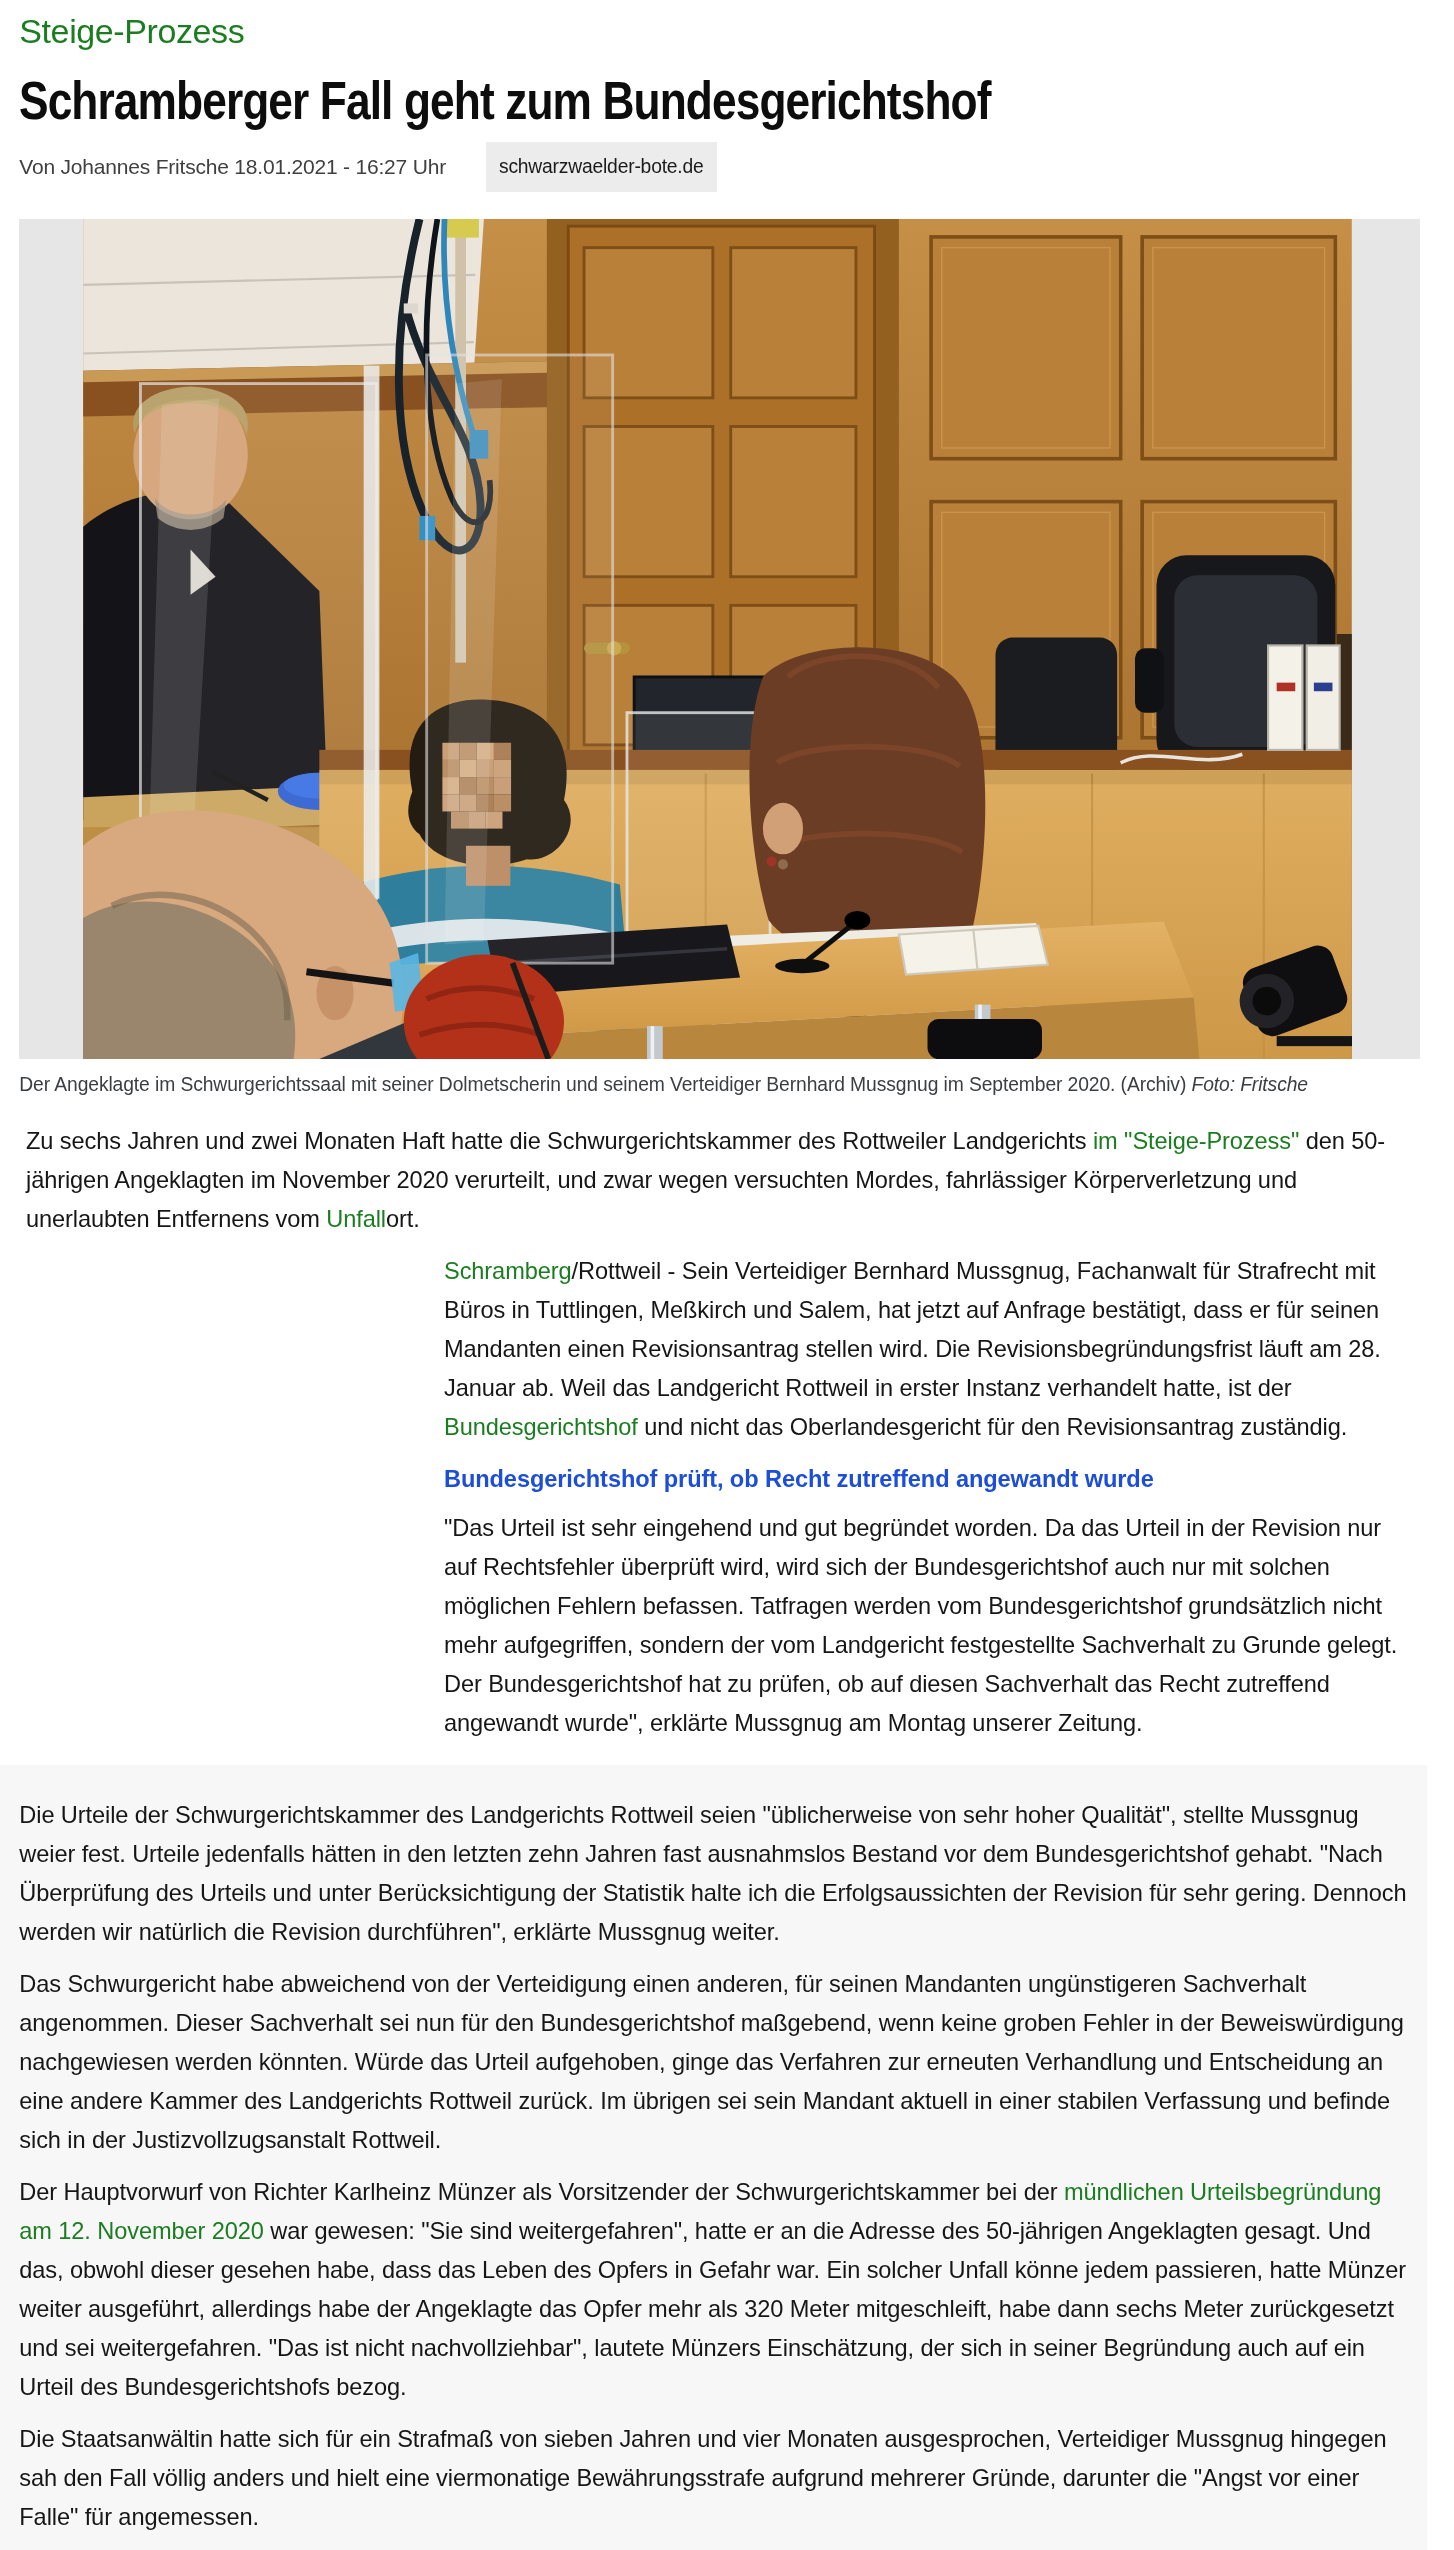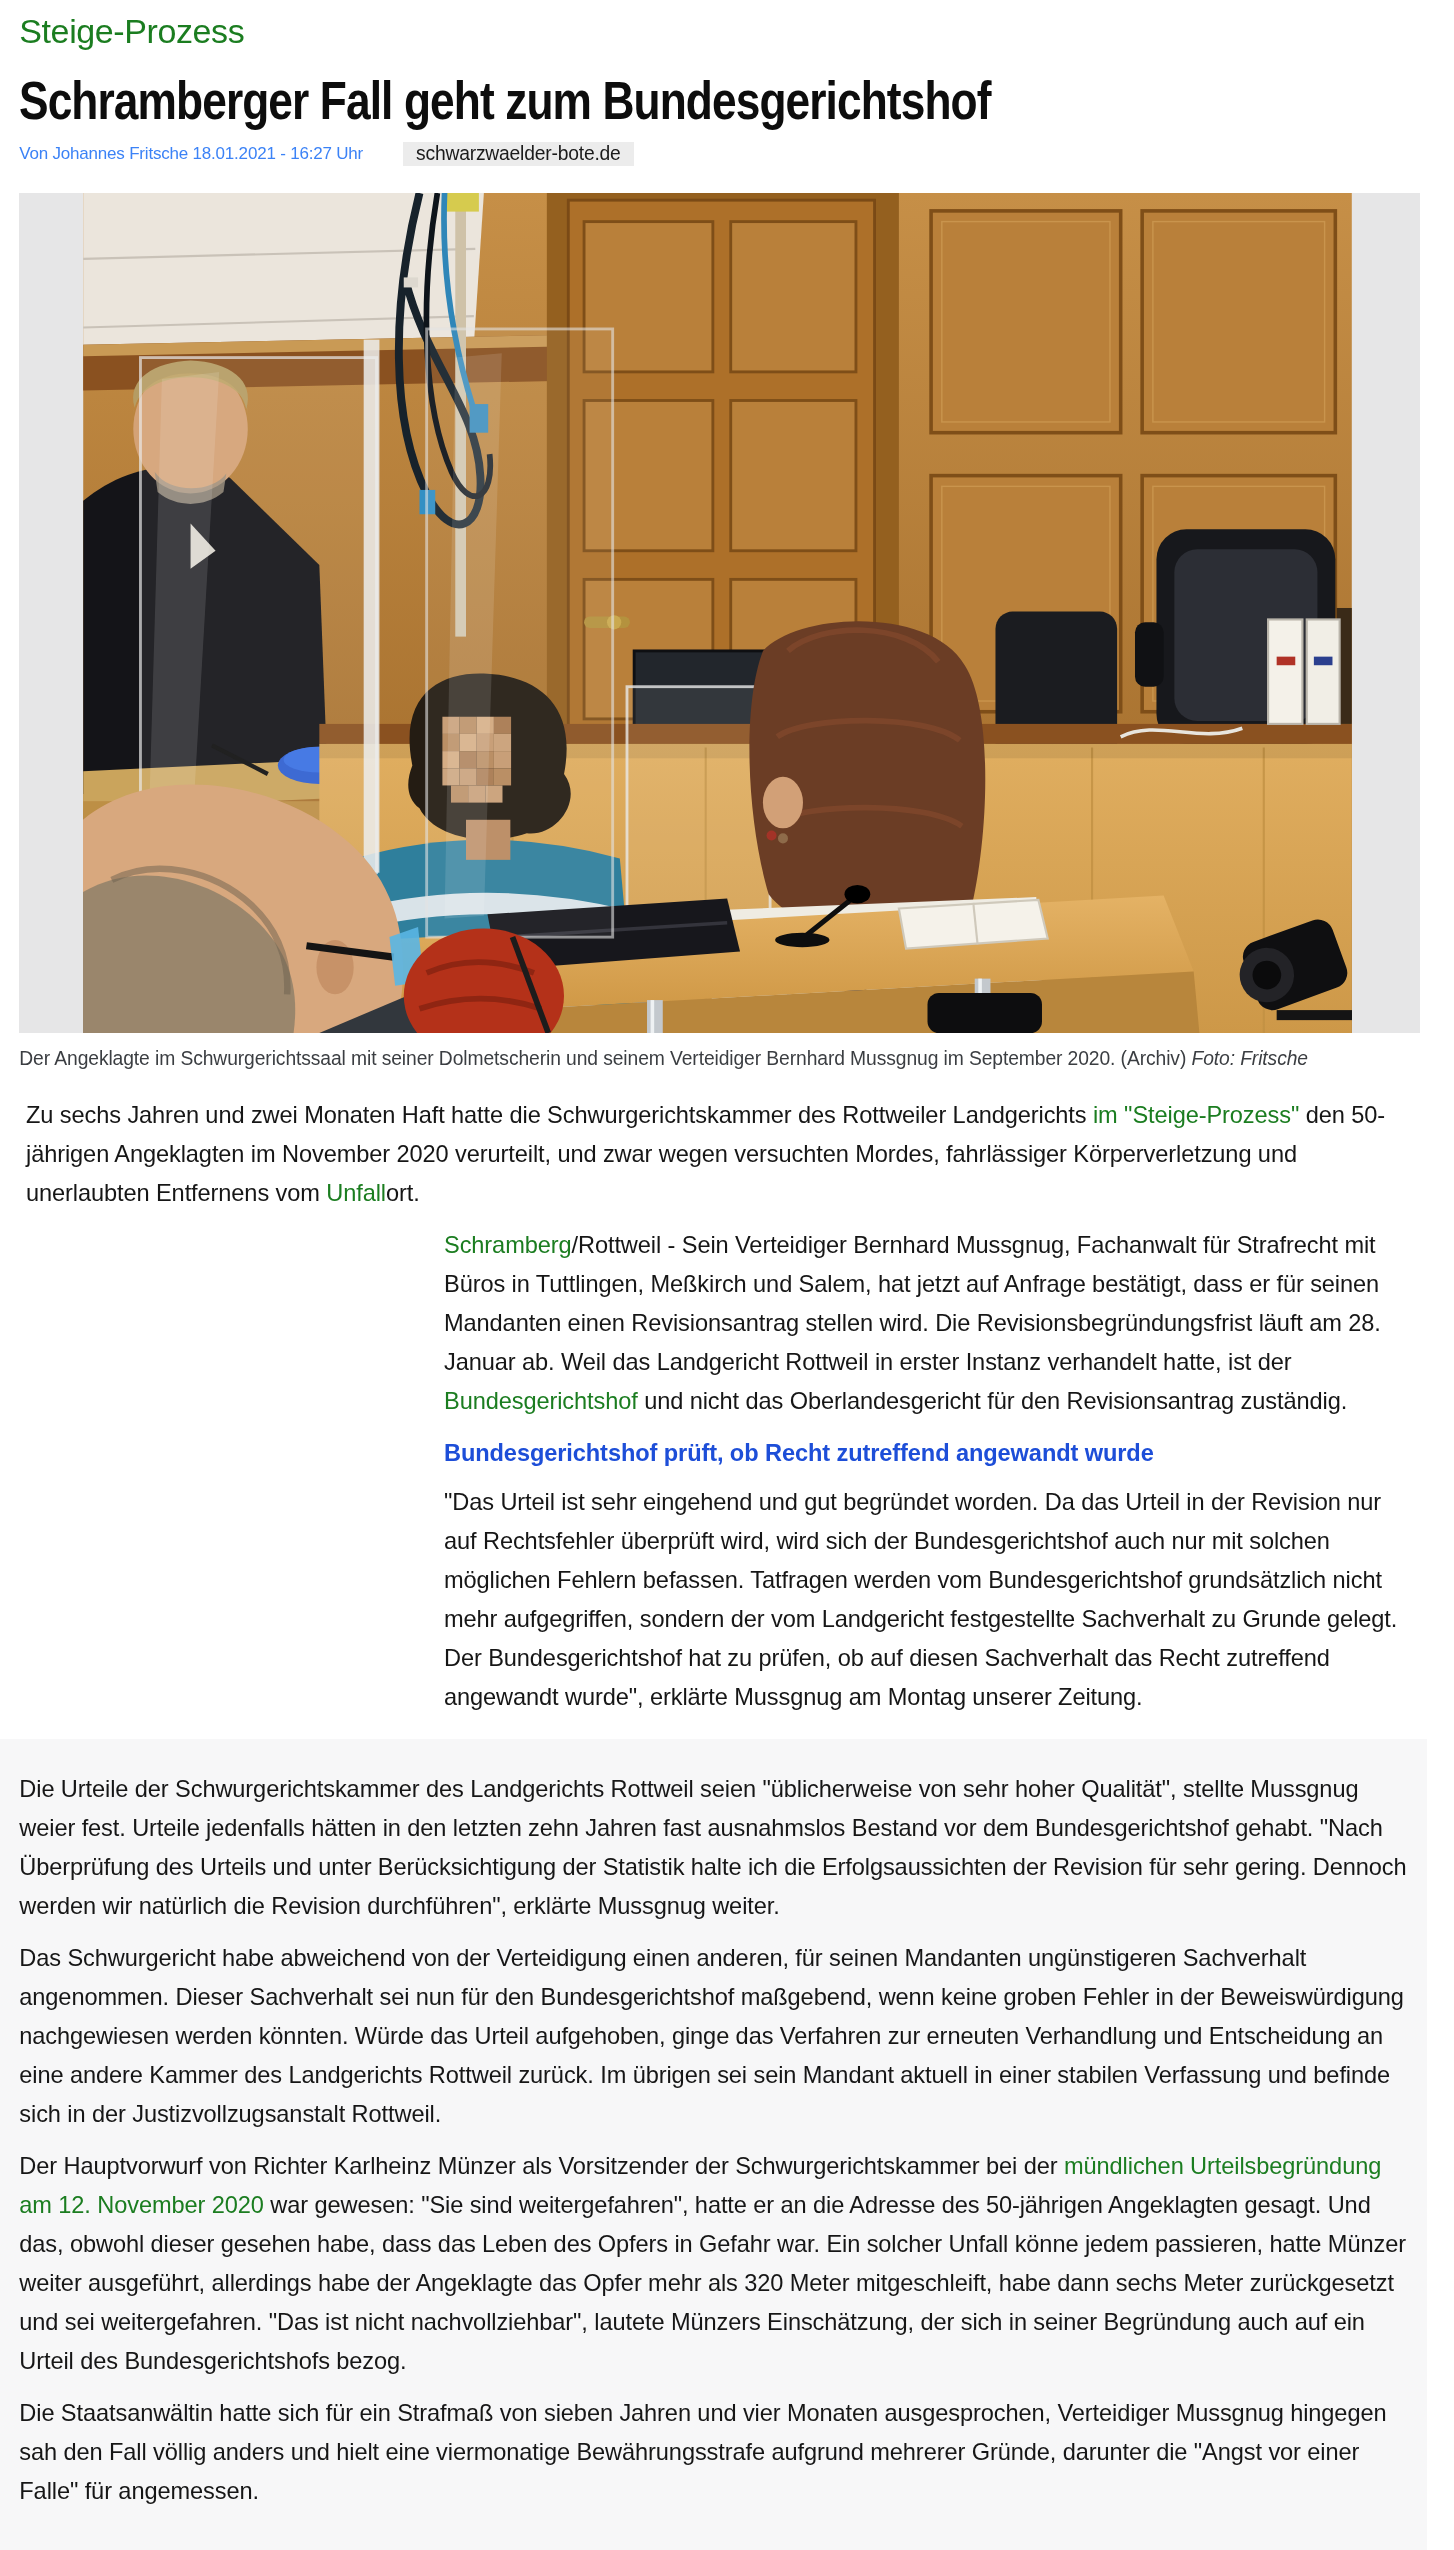--- a/index.html
+++ b/index.html
@@ -2,22 +2,22 @@
 <html lang="de" style="--accent: #1b7d20; --graybg: #f7f7f8;font-size:11.4px"><head>
 <meta charset="utf-8">
 <style>
   html,body{margin:0;padding:0;background:#fff;}
   body{font-family:"Liberation Sans","DejaVu Sans",sans-serif;color:#161616;}
   .page{position:relative;width:1427px;height:2550px;overflow:hidden;display:flex;flex-direction:column;background:#fff;}
   header{padding:10px 19.3px 0;}
   .kicker{color:var(--accent,#1b7d20);font-size:34px;line-height:42px;font-weight:400;letter-spacing:-0.4px;cursor:pointer;}
   h1.headline{margin:17px 0 0;font-size:54px;line-height:62px;font-weight:700;letter-spacing:-1.1px;white-space:nowrap;transform:scaleX(.82);transform-origin:left center;color:#0d0d0d;}
   .meta-row{margin-top:11.4px;display:flex;align-items:center;}
-  .byline{font-size:17px;letter-spacing:-0.2px;color:#3b82f6;}
-  .badge{margin-left:40px;font-size:19.3px;background:#ececec;color:#1b1b1b;padding:1px 13px;letter-spacing:-0.2px;}
+  .byline{font-size:21px;letter-spacing:-0.2px;color:#404040;}
+  .badge{margin-left:40px;font-size:19.3px;background:#ececec;color:#1b1b1b;padding:14px 13px;letter-spacing:-0.2px;}
   figure.photo{margin:26.5px 0 0 19.3px;width:1401px;height:840px;display:flex;background:#e6e6e7;}
   .mat{background:#e6e6e7;height:100%;}
   .mat.left{width:64px;} .mat.right{width:68px;}
   figure.photo svg{display:block;flex:0 0 auto;}
   figcaption{margin:11.4px 19.3px 0;width:1416px;font-size:19.3px;line-height:29px;color:#3b3e42;white-space:nowrap;overflow:hidden;letter-spacing:-0.1px;}
   figcaption .credit{font-style:italic;}
   .zone{padding:0 26px;}
   .zone p{margin:0 0 13px;font-size:23.6px;line-height:39px;color:#161616;letter-spacing:-0.1px;}
   .zone h2{margin:4.3px 0 10px;font-size:23.6px;line-height:39px;font-weight:700;color:#1d4ed8;letter-spacing:-0.1px;}
   #zone-full{margin-top:23px;}

